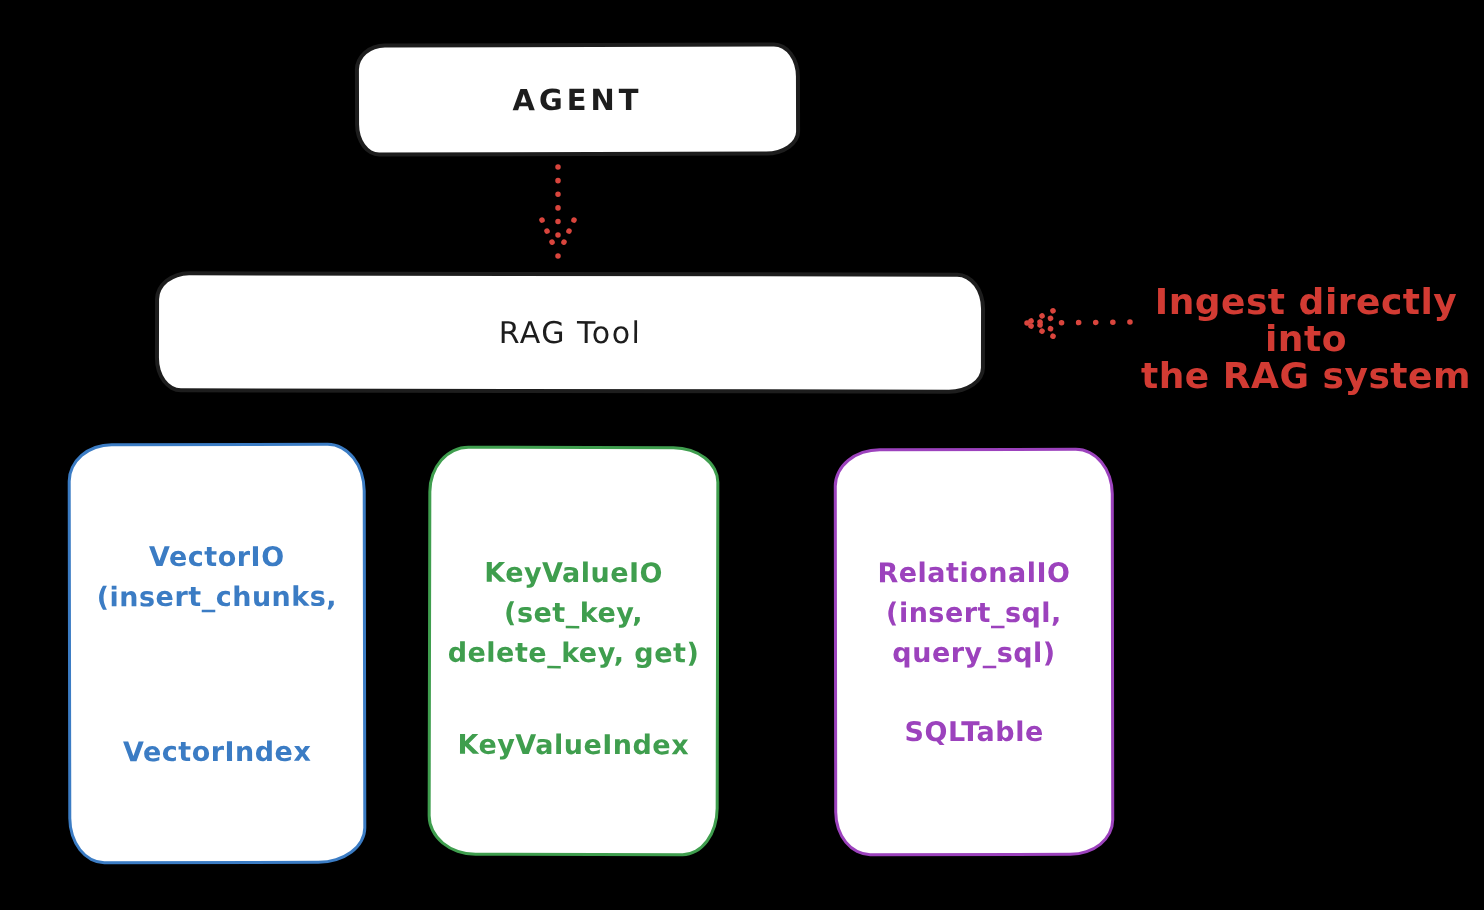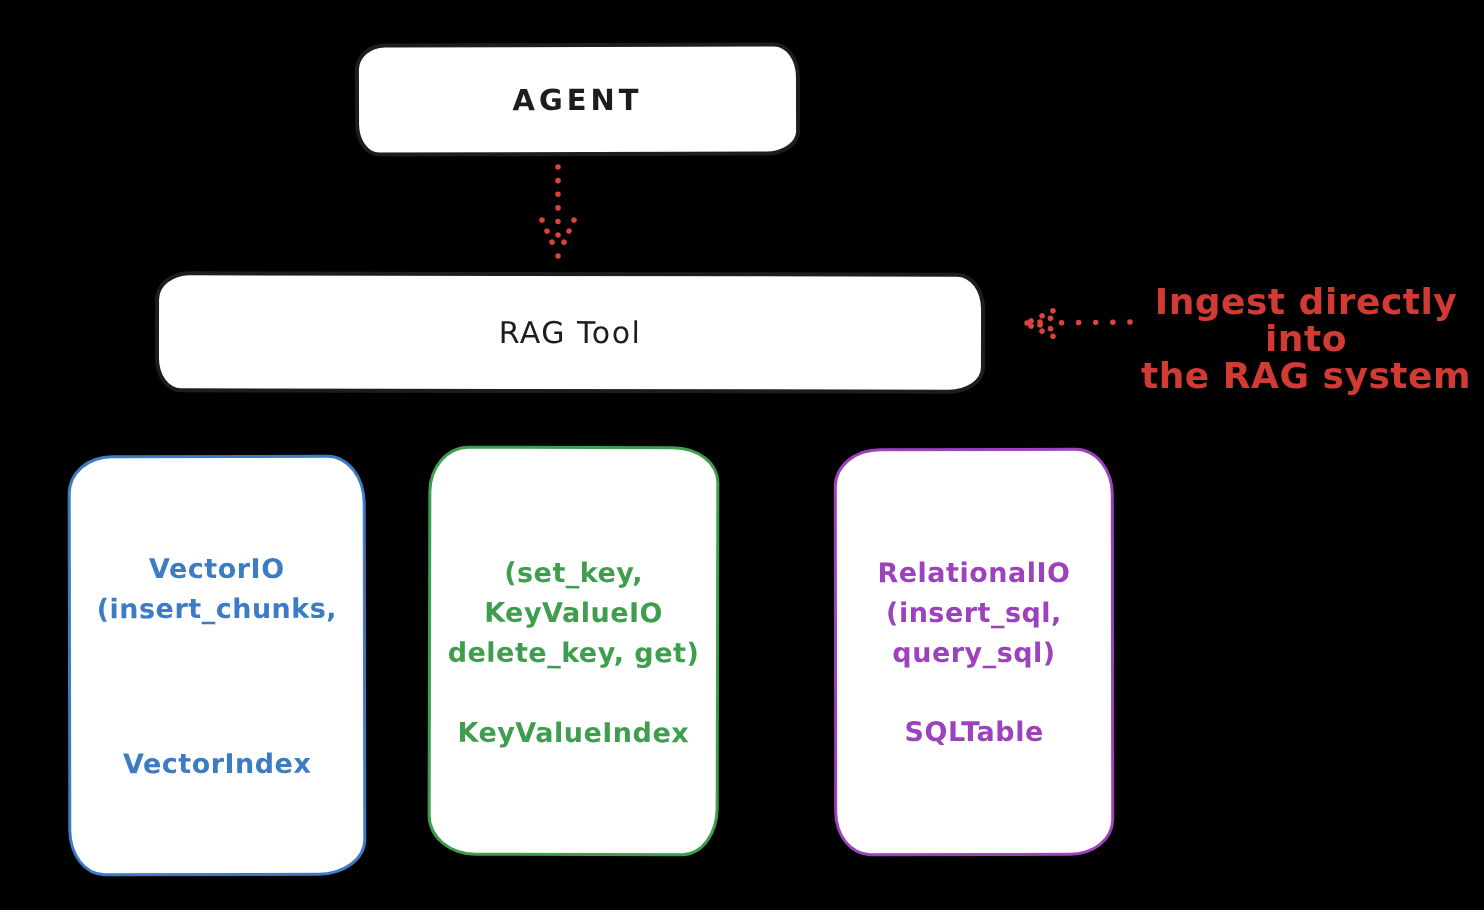--- a/index.html
+++ b/index.html
@@ -44,21 +44,21 @@
   }
 
   
   .backend-box {
     position: absolute;
     background: #ffffff;
     border-style: solid;
     border-width: 3.5px;
   }
   #vector-box {
-    left: 68px; top: 455px; width: 298px; height: 421px;
+    left: 68px; top: 443px; width: 298px; height: 421px;
     border-color: #3b7cc4; color: #3b7cc4;
     border-radius: 44px 38px 48px 36px / 38px 48px 36px 46px;
     transform: rotate(-0.1deg);
   }
   #keyvalue-box {
     left: 428px; top: 446px; width: 291px; height: 410px;
     border-color: #3f9e4e; color: #3f9e4e;
     border-radius: 40px 46px 36px 48px / 46px 36px 48px 40px;
     transform: rotate(0.12deg);
   }
@@ -74,21 +74,21 @@
     left: 0; right: 0;
     text-align: center;
     font-size: 27px;
     line-height: 40px;
     font-weight: 600;
     letter-spacing: 0.5px;
   }
   #vector-box .io-block   { top: 91px; }
   #vector-box .idx-line   { top: 286px; }
   #keyvalue-box .io-block { top: 104px; }
-  #keyvalue-box .idx-line { top: 264px; }
+  #keyvalue-box .idx-line { top: 276px; }
   #relational-box .io-block { top: 102px; }
   #relational-box .idx-line { top: 261px; }
 
   
   .annotation {
     position: absolute;
     left: 1138px; top: 283px; width: 336px;
     text-align: center;
     color: #d23b33;
     font-size: 36px;
@@ -143,22 +143,22 @@
   <div class="backend-box" id="vector-box">
     <div class="backend-text io-block">
       <div>VectorIO</div>
       <div>(insert_chunks,</div>
     </div>
     <div class="backend-text idx-line">VectorIndex</div>
   </div>
 
   <div class="backend-box" id="keyvalue-box">
     <div class="backend-text io-block">
+      <div>KeyValueIO</div>
       <div>(set_key,</div>
-      <div>KeyValueIO</div>
       <div>delete_key, get)</div>
     </div>
     <div class="backend-text idx-line">KeyValueIndex</div>
   </div>
 
   <div class="backend-box" id="relational-box">
     <div class="backend-text io-block">
       <div>RelationalIO</div>
       <div>(insert_sql,</div>
       <div>query_sql)</div>

